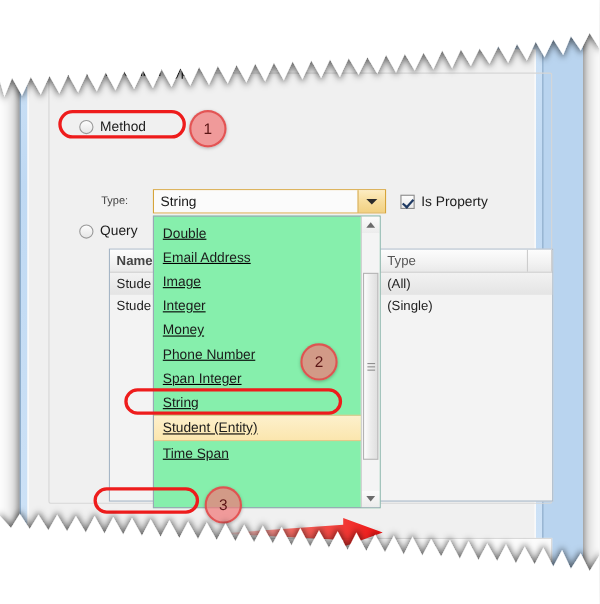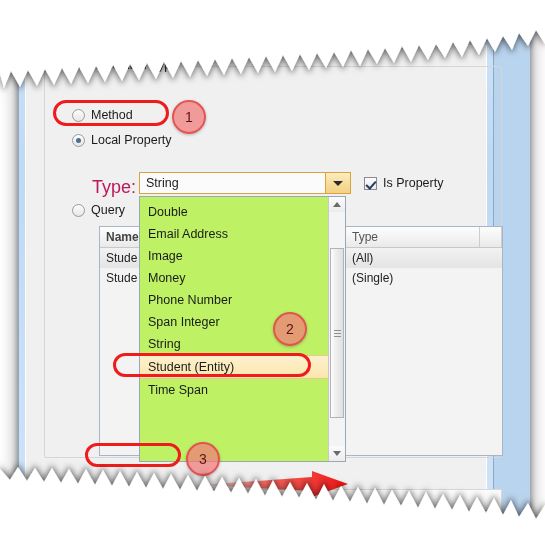--- a/index.html
+++ b/index.html
@@ -72,21 +72,21 @@
     width:13px;height:13px;border-radius:50%;
     background:linear-gradient(180deg,#fdfdfd,#e6e6e6);
     border:1px solid #9a9a9a;box-sizing:border-box;position:relative;flex:none;
   }
   .radio.checked::after{
     content:"";position:absolute;left:3px;top:3px;width:5px;height:5px;border-radius:50%;
     background:#4a6f8f;
   }
 
   
-  .type-label{position:absolute;left:66px;top:131px;font-size:18px;color:#be185d;}
+  .type-label{position:absolute;left:66px;top:131px;font-size:10px;color:#404040;}
   .combo{
     position:absolute;left:113px;top:126px;width:212px;height:22px;
     border:1px solid #d6a43a;box-sizing:border-box;display:flex;align-items:stretch;
     background:#fdfdfd;
   }
   .combo-value{
     flex:1;display:flex;align-items:center;padding-left:6px;
     font-size:12.5px;color:#1b1b1b;background:#fbfbfb;
   }
   .combo-arrow{
@@ -132,22 +132,23 @@
   .trow{display:flex;height:20px;font-size:12px;color:#222;}
   .trow.sel{background:linear-gradient(180deg,#f2f2f2,#e4e4e4);}
   .td{display:flex;align-items:center;padding-left:6px;box-sizing:border-box;}
   .td.c1{width:246px;}
   .td.c2{width:134px;}
   .td.c3{flex:1;}
 
   
   .dropdown{
     position:absolute;left:113px;top:150px;width:207px;height:266px;
-    background:#bef264;border:1px solid #9aa7b5;box-sizing:border-box;
+    background:#86efac;border:1px solid #9aa7b5;box-sizing:border-box;
     display:flex;
+    text-decoration:underline;
   }
   .dd-list{flex:1;padding-top:4px;}
   .dd-item{
     height:22px;display:flex;align-items:center;padding-left:8px;
     font-size:12.5px;color:#1b1b1b;position:relative;
   }
   .dd-item.highlight{
     background:linear-gradient(180deg,#fdf0cc 0%, #fbe6ae 100%);
     border-top:1px solid #e4c98a;border-bottom:1px solid #e4c98a;
   }
@@ -233,24 +234,20 @@
     <div class="client">
 
       <div class="groupbox"></div>
       <div class="groupbox-legend">Screen Member Type</div>
 
       <div class="radio-row" style="left:46px;top:62px;">
         <span class="radio"></span>
         <span>Method</span>
       </div>
 
-      <div class="radio-row" style="left:46px;top:87px;">
-        <span class="radio checked"></span>
-        <span>Local Property</span>
-      </div>
 
       <div class="radio-row" style="left:46px;top:157px;">
         <span class="radio"></span>
         <span>Query</span>
       </div>
 
       <div class="table">
         <div class="thead">
           <div class="th c1">Name</div>
           <div class="th c2">Type</div>
@@ -279,20 +276,21 @@
       <div class="checkrow">
         <span class="checkbox checked"></span>
         <span>Is Property</span>
       </div>
 
       <div class="dropdown">
         <div class="dd-list">
           <div class="dd-item">Double</div>
           <div class="dd-item">Email Address</div>
           <div class="dd-item">Image</div>
+          <div class="dd-item">Integer</div>
           <div class="dd-item">Money</div>
           <div class="dd-item">Phone Number</div>
           <div class="dd-item">Span Integer</div>
           <div class="dd-item">String</div>
           <div class="dd-item highlight">Student (Entity)</div>
           <div class="dd-item">Time Span</div>
         </div>
         <div class="dd-scroll">
           <div class="sb-arrow up">
               <i></i>

